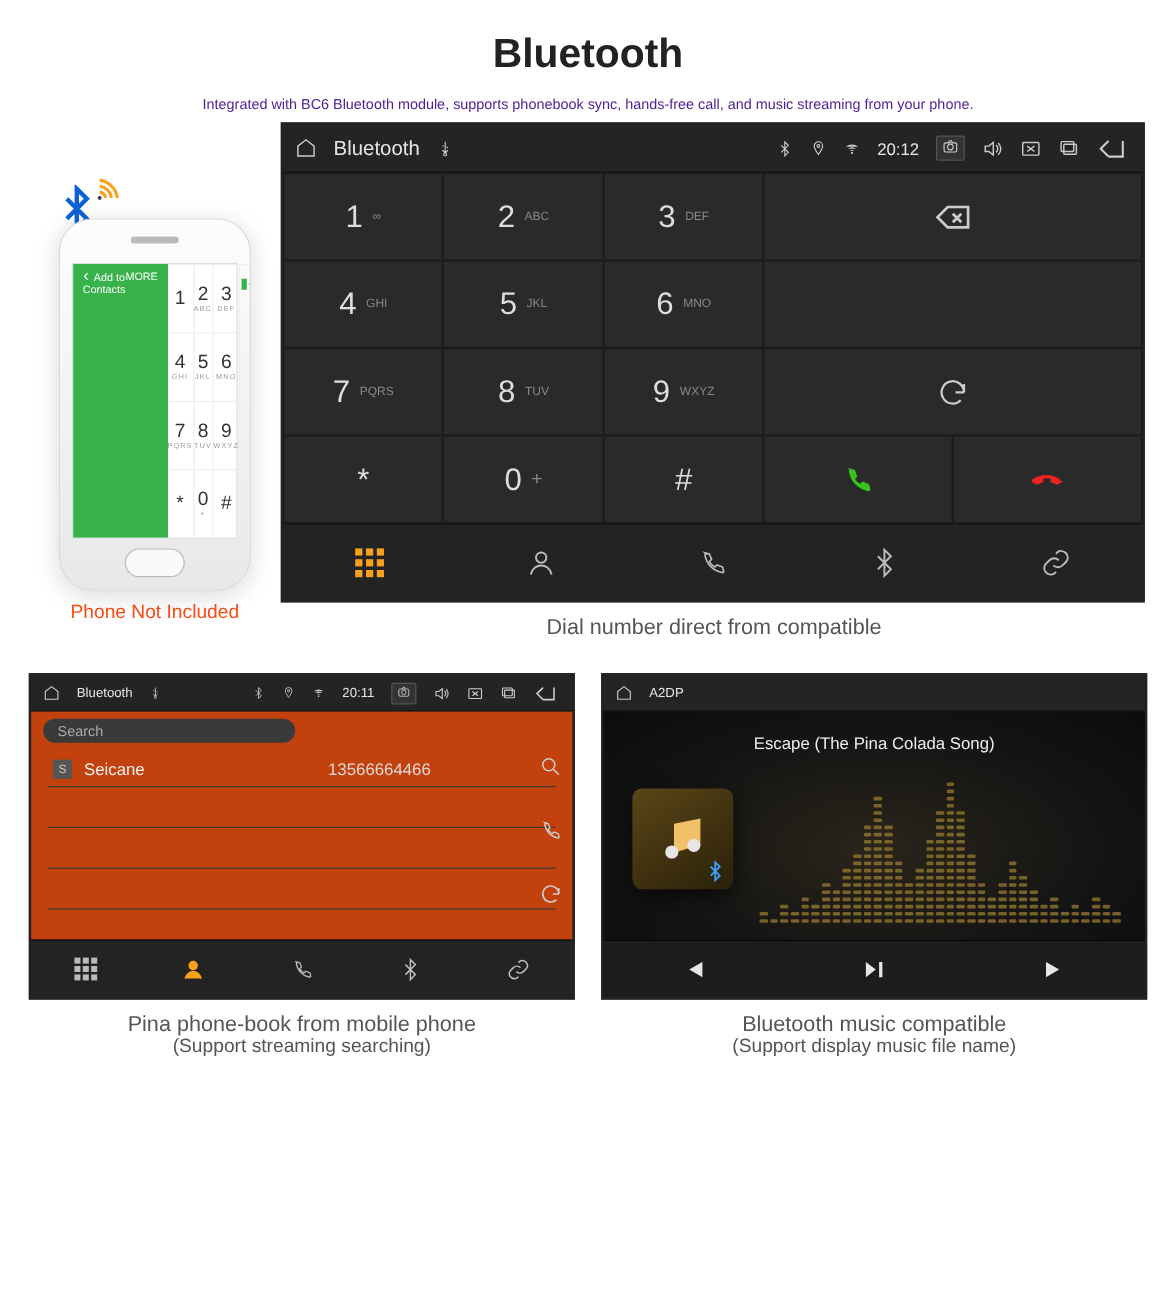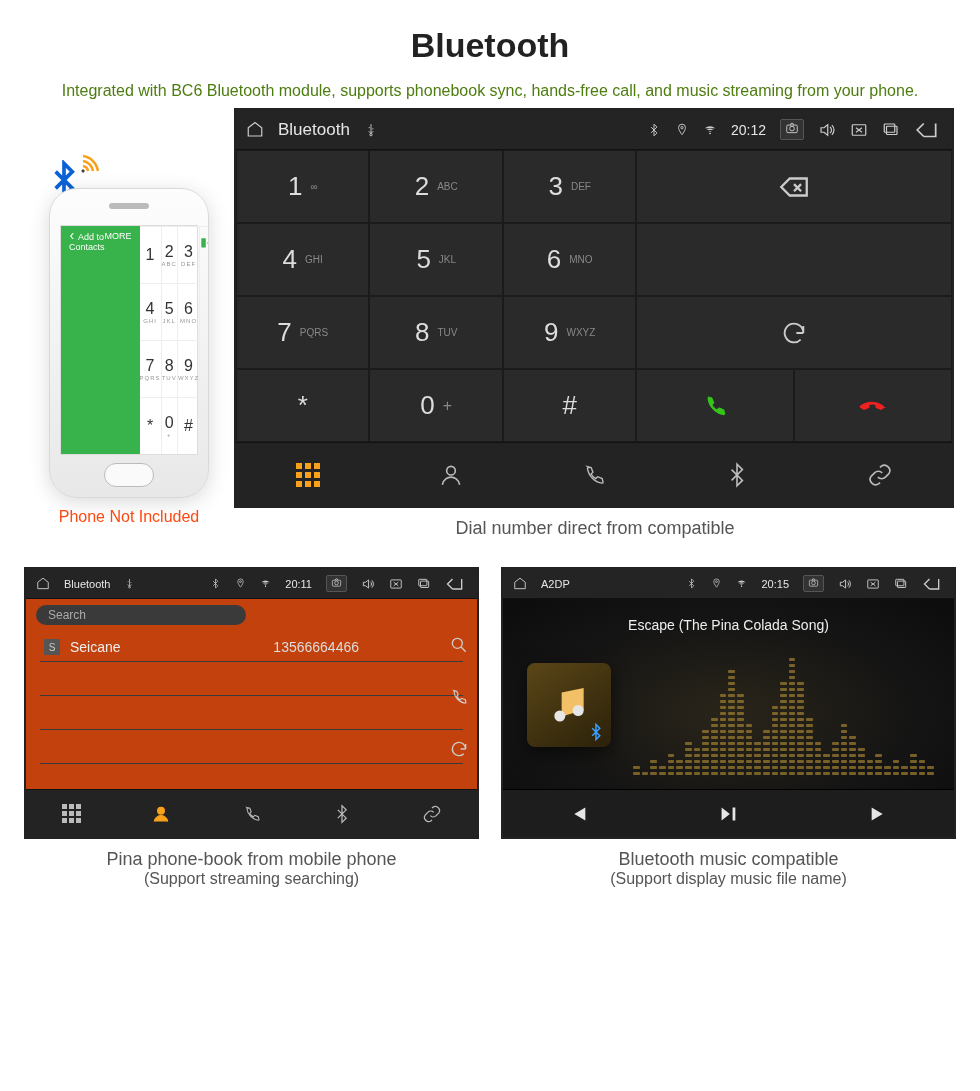--- a/index.html
+++ b/index.html
@@ -6,21 +6,21 @@
   body {
     width: 980px;
     height: 1091px;
     background: #fff;
     font-family: Arial, Helvetica, sans-serif;
     color: #444;
     overflow: hidden;
   }
   .page { padding: 20px 24px; }
   .title { text-align: center; font-size: 34px; font-weight: bold; color:#222; margin-top: 6px; margin-bottom: 14px;}
-  .desc { text-align: center; font-size: 16px; color:#4d7c0f; line-height: 1.45; max-width: 880px; margin: 0 auto 6px;}
+  .desc { text-align: center; font-size: 12px; color:#4c1d95; line-height: 1.45; max-width: 880px; margin: 0 auto 6px;}
   .specs { text-align: center; font-size: 19px; color:#ff4a12; margin-bottom: 18px;}
 
   
   .top-row { display:flex; align-items:flex-start; }
   .phone-col { width: 210px; flex:0 0 210px; text-align:center; padding-top: 70px;}
   .phone-device {
     width: 160px; height: 310px; margin: 10px auto 10px; border-radius: 28px;
     background: linear-gradient(#fdfdfd,#e8e8e8);
     border: 1px solid #d9d9d9;
     box-shadow: 0 4px 20px rgba(0,0,0,0.15);
@@ -540,47 +540,20 @@
 
     <div class="panel-col">
       <div class="screen panel">
         <div class="statusbar small">
           <div class="sb-left">
             <svg class="icon sm" viewBox="0 0 24 24">
                 <use href="#i-home"></use>
               </svg>
             <span>A2DP</span>
           </div>
-          <div class="sb-right">
-            <svg class="icon sm" viewBox="0 0 24 24" style="width:11px;height:11px">
-                <use href="#i-bt"></use>
-              </svg>
-            <svg class="icon sm" viewBox="0 0 24 24" style="width:11px;height:11px">
-                <use href="#i-pin"></use>
-              </svg>
-            <svg class="icon sm" viewBox="0 0 24 24" style="width:11px;height:11px;fill:#ccc;stroke:none">
-                <use href="#i-wifi"></use>
-              </svg>
-            <span>20:15</span>
-            <span class="boxed"><svg class="icon sm" viewBox="0 0 24 24" style="width:11px;height:11px">
-                  <use href="#i-camera"></use>
-                </svg></span>
-            <svg class="icon sm" viewBox="0 0 24 24">
-                <use href="#i-vol"></use>
-              </svg>
-            <svg class="icon sm" viewBox="0 0 24 24">
-                <use href="#i-xbox"></use>
-              </svg>
-            <svg class="icon sm" viewBox="0 0 24 24">
-                <use href="#i-cards"></use>
-              </svg>
-            <svg class="icon sm" viewBox="0 0 24 24" style="width:20px;height:20px">
-                <use href="#i-back"></use>
-              </svg>
-          </div>
         </div>
         <div class="music-body">
           <div class="track-name">Escape (The Pina Colada Song)</div>
           <div class="album">
             <svg viewBox="0 0 24 24" style="stroke:#f2c066;fill:#f2c066">
                 <use href="#i-note"></use>
               </svg>
             <svg viewBox="0 0 24 24" style="position:absolute;right:6px;bottom:6px;width:18px;height:18px;stroke:#3aa0ff;fill:none;stroke-width:2">
                 <use href="#i-bt"></use>
               </svg>

